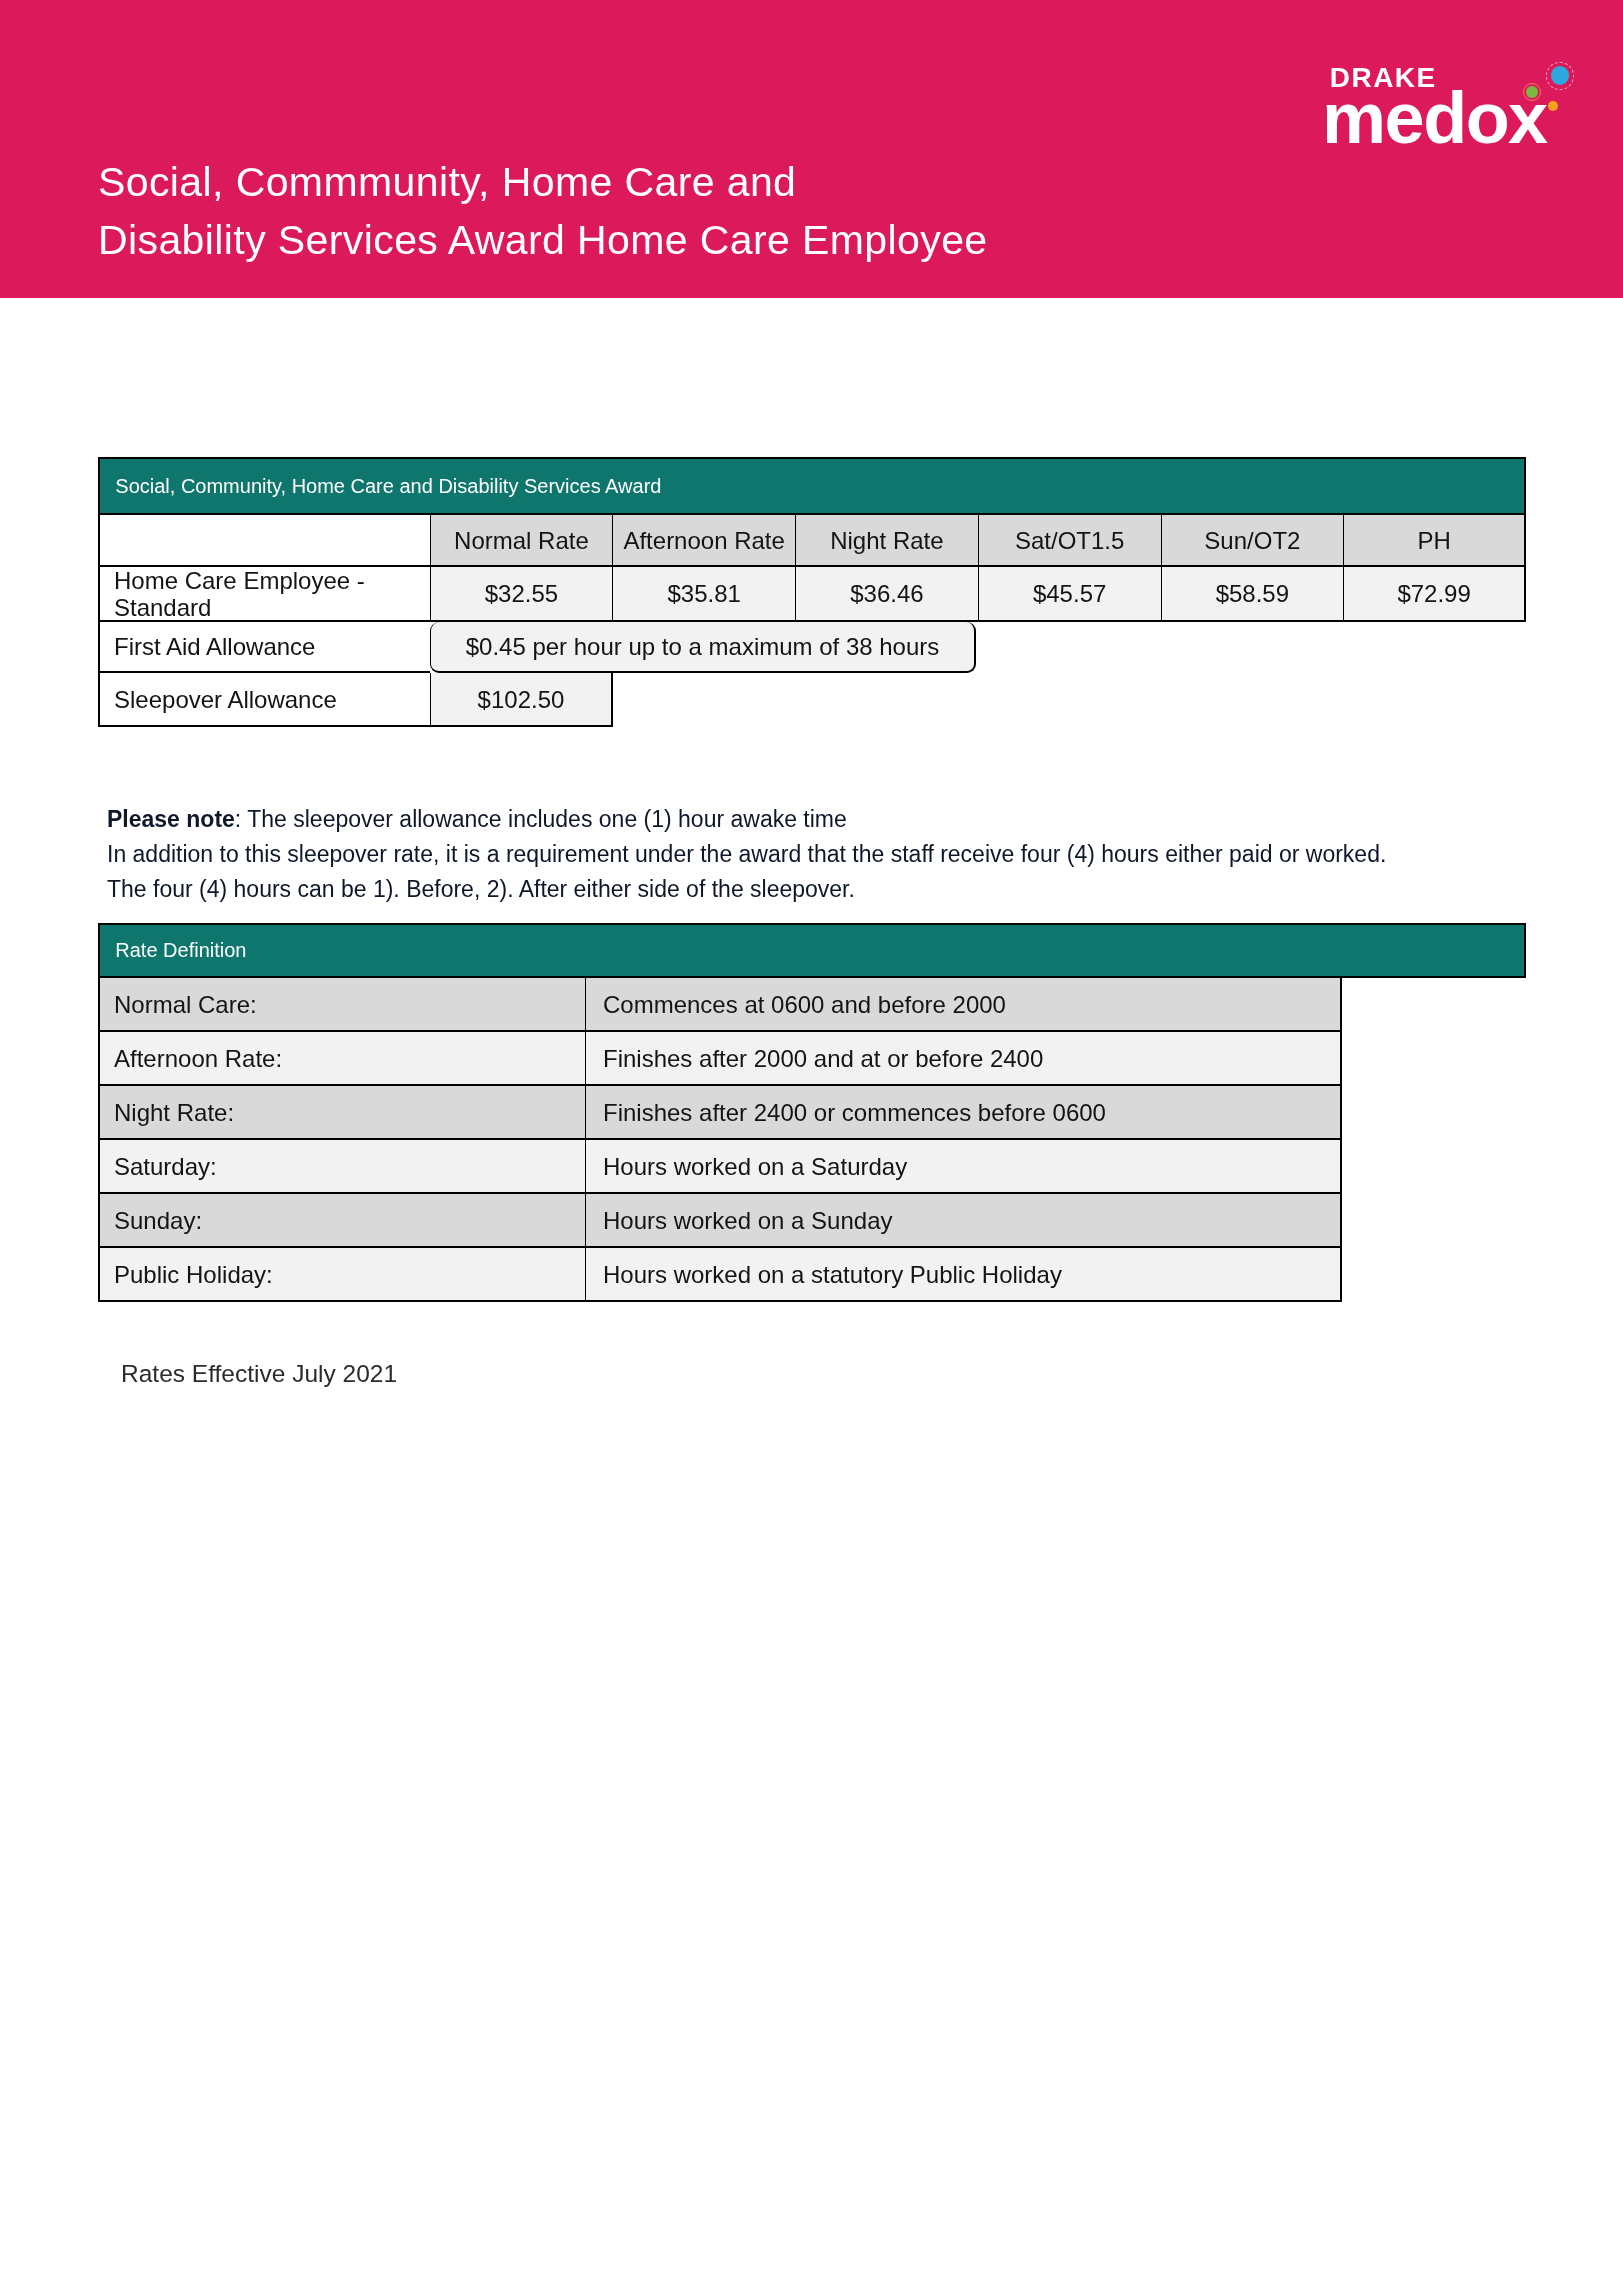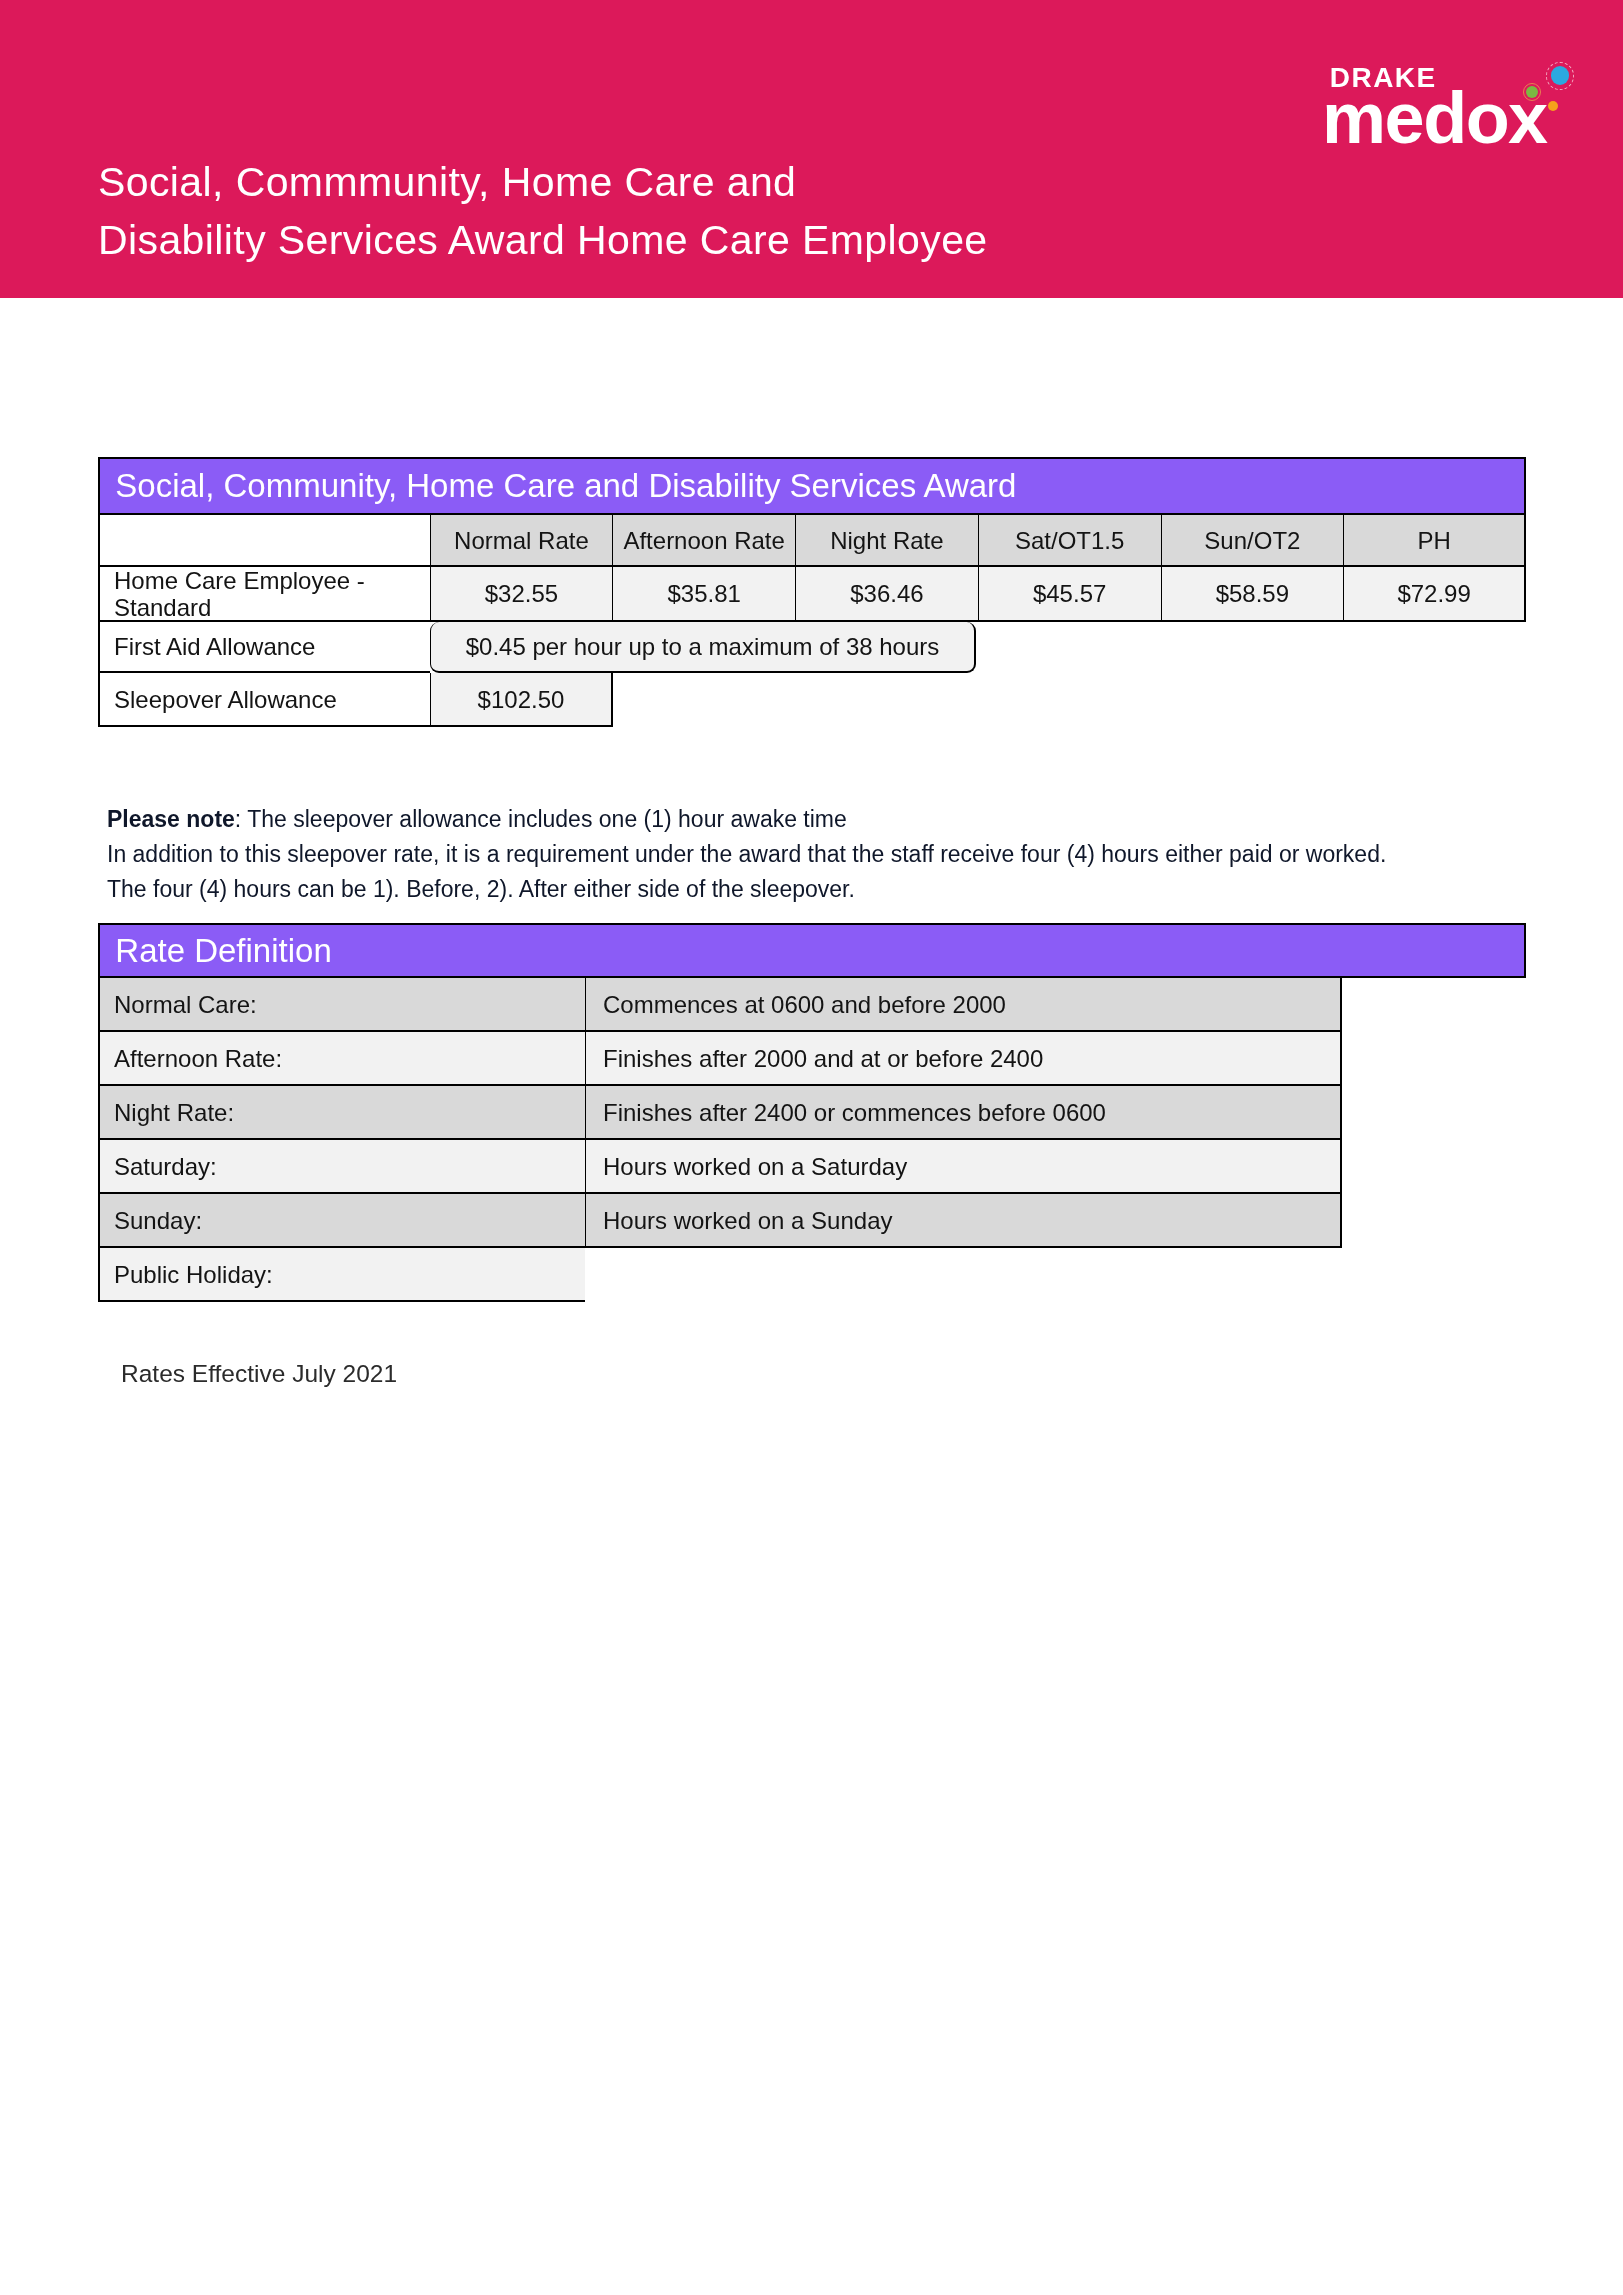--- a/index.html
+++ b/index.html
@@ -20,21 +20,21 @@
   .logo-medox { position:absolute; left:3.1px; top:21.5px; font-size:72px; font-weight:700; letter-spacing:-1.5px; line-height:1; }
   .dot-ring-dashed { position:absolute; left:227px; top:1.5px; width:28px; height:28px; border:1.5px dashed #F3A9C0; border-radius:50%; display:flex; align-items:center; justify-content:center; }
   .dot-blue { width:18.4px; height:18.4px; border-radius:50%; background:#2BA9E0; }
   .dot-ring-green { position:absolute; left:204px; top:23px; width:18.4px; height:18.4px; border:1.5px solid #E87F52; border-radius:50%; display:flex; align-items:center; justify-content:center; }
   .dot-green { width:12.3px; height:12.3px; border-radius:50%; background:#7CB942; }
   .dot-orange { position:absolute; left:229px; top:41px; width:10px; height:10px; border-radius:50%; background:#F5A21B; }
 
   
   .tbl { position:absolute; left:98px; width:1428px; }
   .pinkbar {
-    background:#8b5cf6; color:#fff; font-size:33px;
+    background:#0f766e; color:#fff; font-size:20px;
     border:2.3px solid #000;
     display:flex; align-items:center; padding-left:15.3px;
   }
   .row { display:flex; }
   .cell {
     border-left:1.5px solid #000; border-bottom:2.3px solid #000;
     display:flex; align-items:center; justify-content:center;
     font-size:24px; color:#141414; text-align:center; line-height:27px;
   }
   .cell.first { border-left:2.3px solid #000; }
@@ -153,19 +153,20 @@
     <div class="row rd-light">
       <div class="cell labelcell first rd-label">Saturday:</div>
       <div class="cell last rd-value">Hours worked on a Saturday</div>
     </div>
     <div class="row rd-dark">
       <div class="cell labelcell first rd-label">Sunday:</div>
       <div class="cell last rd-value">Hours worked on a Sunday</div>
     </div>
     <div class="row rd-light">
       <div class="cell labelcell first rd-label">Public Holiday:</div>
+      <div class="cell last rd-value">Hours worked on a statutory Public Holiday</div>
     </div>
   </section>
 
   <div class="effective">Rates Effective July 2021</div>
 
 </div>
 
 
 </body></html>

